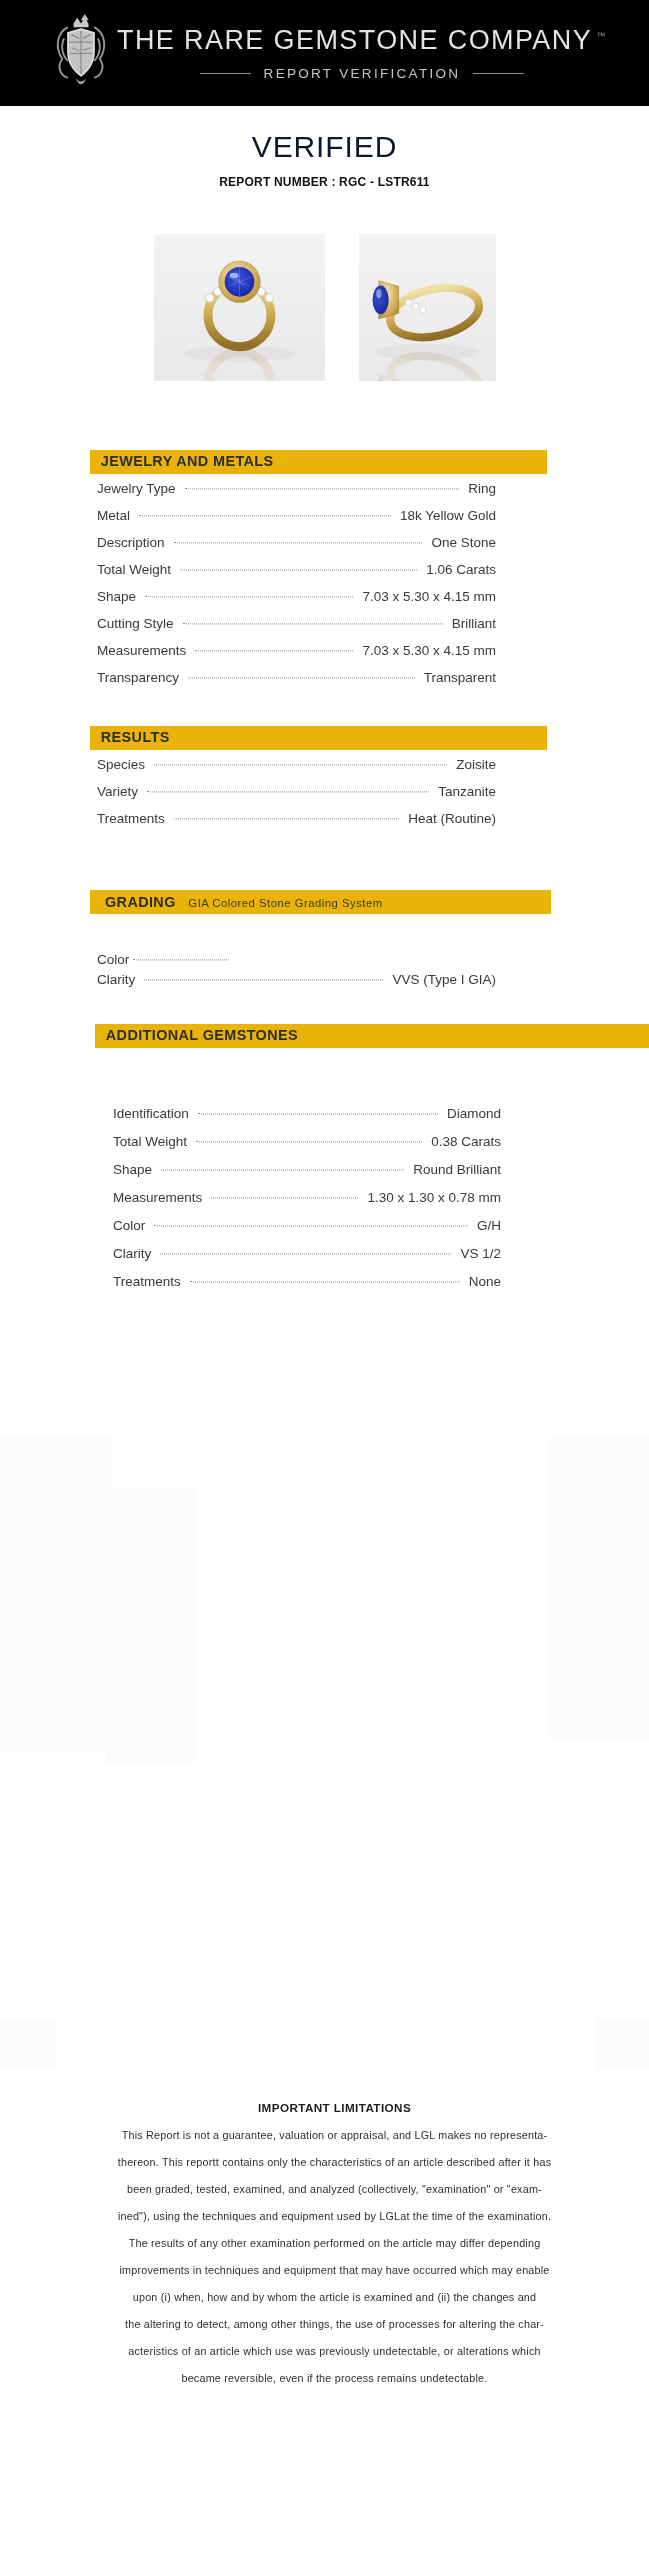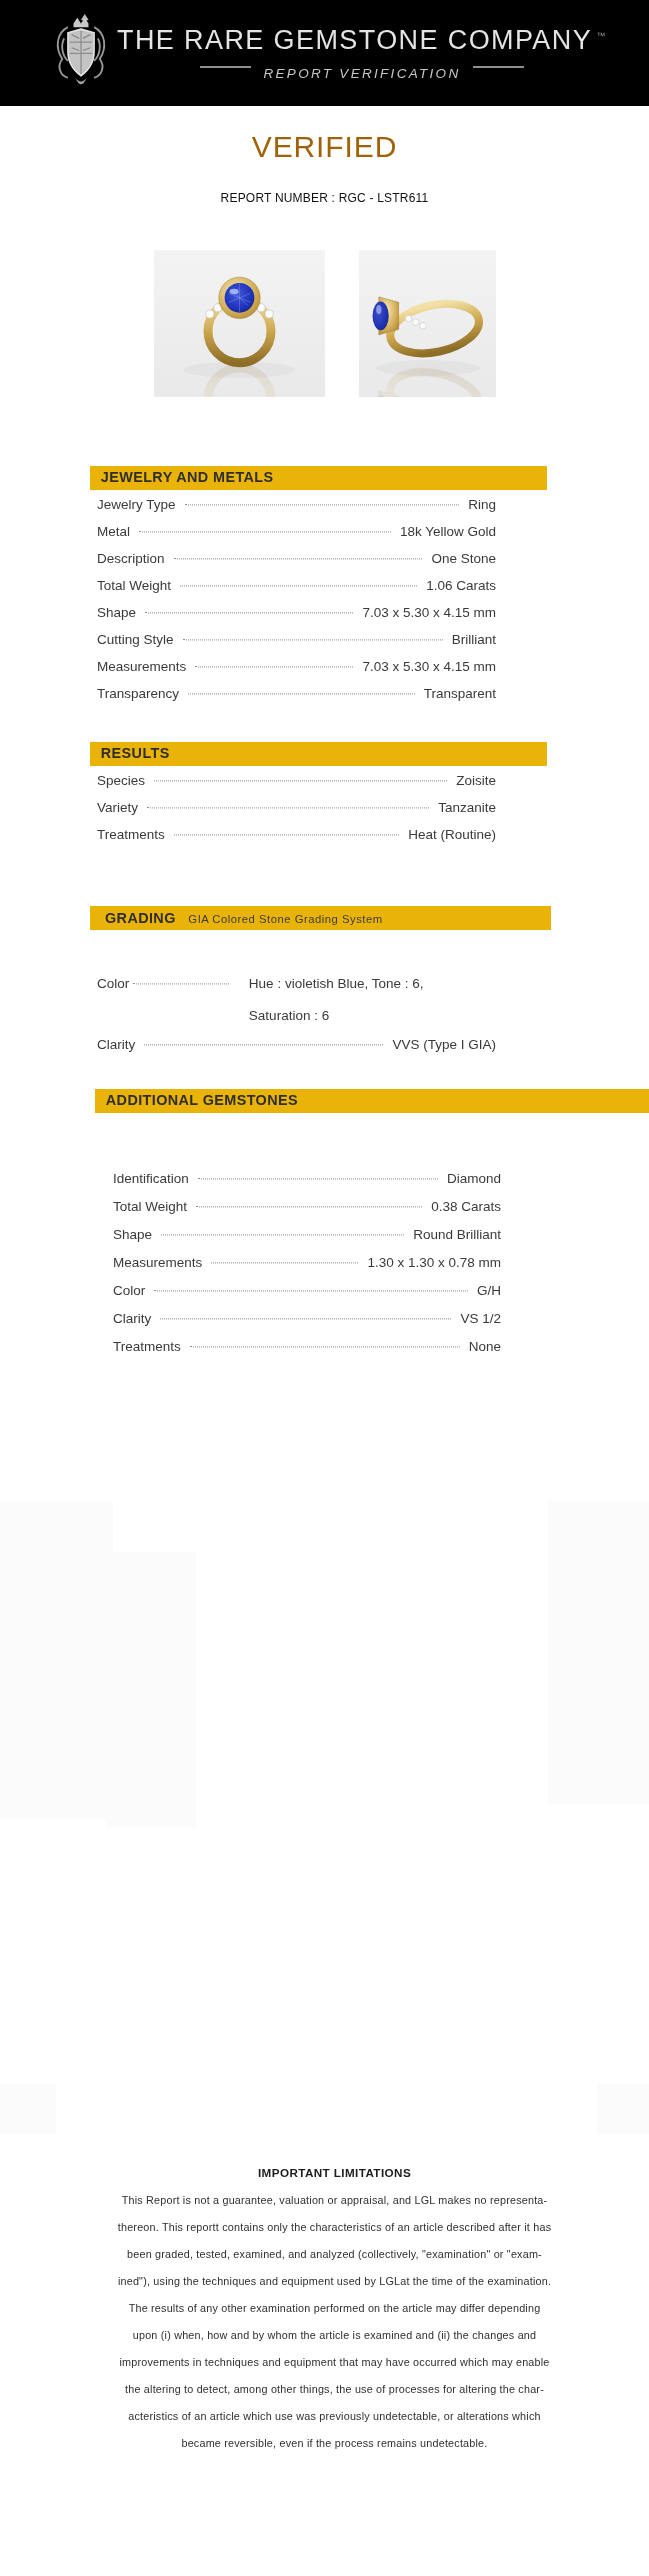--- a/index.html
+++ b/index.html
@@ -5,27 +5,27 @@
   html,body { margin:0; padding:0; background:#ffffff; }
   body { font-family:"Liberation Sans","DejaVu Sans",sans-serif; }
   .page { width:649px; height:2576px; background:#ffffff; position:relative; overflow:hidden; margin:0 auto; }
 
   
   .masthead { height:106px; background:#000000; display:flex; align-items:center; }
   .logo-box { width:72px; height:90px; margin-left:45px; flex:none; display:flex; align-items:center; justify-content:center; }
   .head-text { flex:1; display:flex; flex-direction:column; align-items:center; margin-right:58px; }
   .company { color:#e4e4e4; font-size:27px; font-weight:400; letter-spacing:1.4px; white-space:nowrap; }
   .company sup { font-size:9px; color:#9a9a9a; margin-left:4.5px; }
-  .subtitle-row { margin-top:10px; display:flex; gap:13px;font-style:italic; }
+  .subtitle-row { margin-top:10px; display:flex; align-items:center; gap:13px; }
   .rule { width:51px; height:1.8px; background:#8f8f8f; }
   .subtitle { color:#c7c7c7; font-size:13.5px; letter-spacing:2.3px; }
 
   
-  .verified { text-align:center; margin-top:23.5px; font-size:30px; letter-spacing:0.9px; color:#a16207; font-weight:400; line-height:34px; }
-  .report-number { text-align:center; margin-top:27px; font-size:12px; font-weight:normal; color:#111; letter-spacing:0.2px; }
+  .verified { text-align:center; margin-top:23.5px; font-size:30px; letter-spacing:0.9px; color:#0f172a; font-weight:400; line-height:34px; }
+  .report-number { text-align:center; margin-top:11px; font-size:12px; font-weight:bold; color:#111; letter-spacing:0.2px; }
 
   
   .photos { margin-top:45px; display:flex; justify-content:center; gap:34px; }
   .photo { height:147px; } .photo svg { display:block; }
 
   
   .section-bar { margin:0 0 0 90px; width:446px; background:#eab308; padding:3.6px 0 4.5px 10.8px; font-size:14.4px; font-weight:bold; color:#2e2e2e; letter-spacing:0.4px; }
   .section-bar.full { margin-left:95px; width:544px; }
   .bar-note { font-weight:normal; font-size:11.3px; letter-spacing:0.5px; margin-left:12.6px; color:#3c3c3c; }
 
@@ -257,24 +257,20 @@
       </div>
   </div>
 
   <div class="section-bar bar-grading">
     <span>GRADING</span><span class="bar-note">GIA Colored Stone Grading System</span>
   </div>
   <div class="grading-rows">
     <div class="grading-color">
       <span class="row-label">Color</span>
       <span class="gc-leader"></span>
-      <span class="gc-value">
-        <span>Hue : violetish Blue, Tone : 6,</span><br>
-        <span>Saturation : 6</span>
-      </span>
     </div>
     <div class="row">
         <span class="row-label">Clarity</span>
         <span class="leader"></span>
         <span class="row-value">VVS (Type I GIA)</span>
       </div>
   </div>
 
   <div class="section-bar full bar-additional">
     <span>ADDITIONAL GEMSTONES</span>
@@ -326,22 +322,22 @@
   </div>
 
   <div class="limitations">
     <div class="limit-title">IMPORTANT LIMITATIONS</div>
     <div class="limit-text">
       <div>This Report is not a guarantee, valuation or appraisal, and LGL makes no representa-</div>
       <div>thereon. This reportt contains only the characteristics of an article described after it has</div>
       <div>been graded, tested, examined, and analyzed (collectively, "examination" or "exam-</div>
       <div>ined"), using the techniques and equipment used by LGLat the time of the examination.</div>
       <div>The results of any other examination performed on the article may differ depending</div>
+      <div>improvements in techniques and equipment that may have occurred which may enable</div>
       <div>upon (i) when, how and by whom the article is examined and (ii) the changes and</div>
-      <div>improvements in techniques and equipment that may have occurred which may enable</div>
       <div>the altering to detect, among other things, the use of processes for altering the char-</div>
       <div>acteristics of an article which use was previously undetectable, or alterations which</div>
       <div>became reversible, even if the process remains undetectable.</div>
     </div>
   </div>
 
 </div>
 
 
 </body></html>

